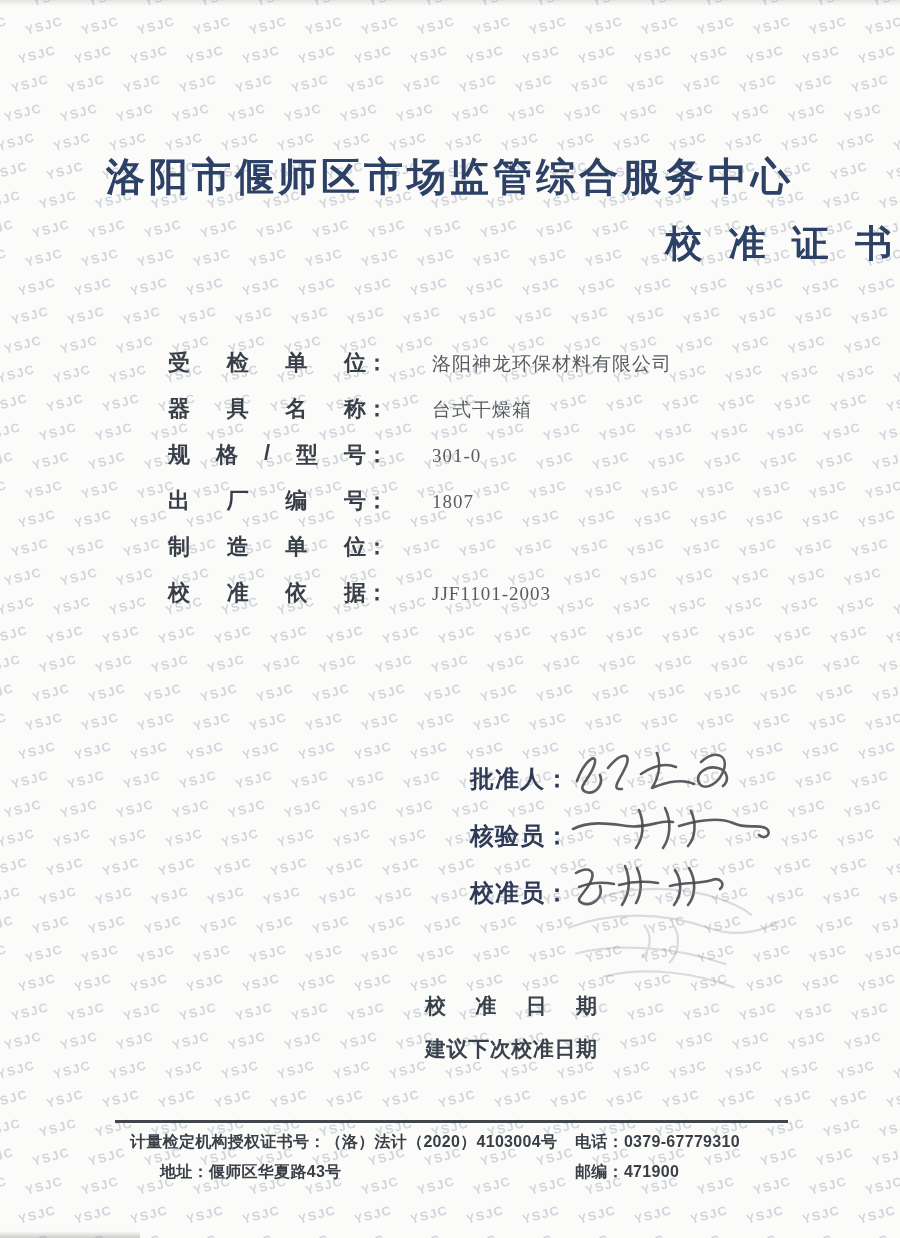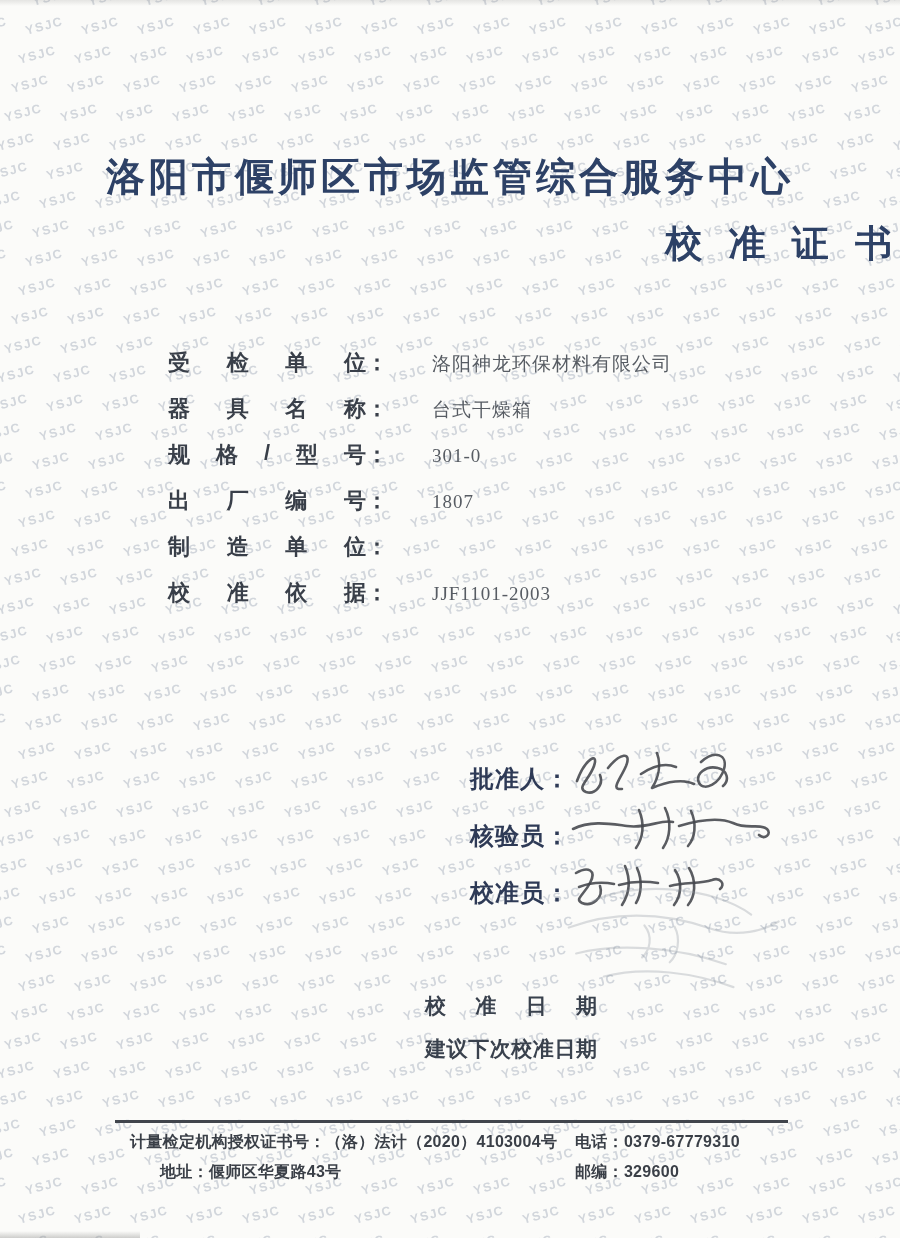--- a/index.html
+++ b/index.html
@@ -971,15 +971,15 @@
             <span>日</span>
             <span>期</span>
           </span>
       </div>
     </div>
 
     <div class="footer-line"></div>
     <div class="footer-text f-license">计量检定机构授权证书号：（洛）法计（2020）4103004号</div>
     <div class="footer-text f-phone">电话：0379-67779310</div>
     <div class="footer-text f-address">地址：偃师区华夏路43号</div>
-    <div class="footer-text f-postcode">邮编：329600</div>
+    <div class="footer-text f-postcode">邮编：471900</div>
   </div>
 </div>
 
 </body></html>

